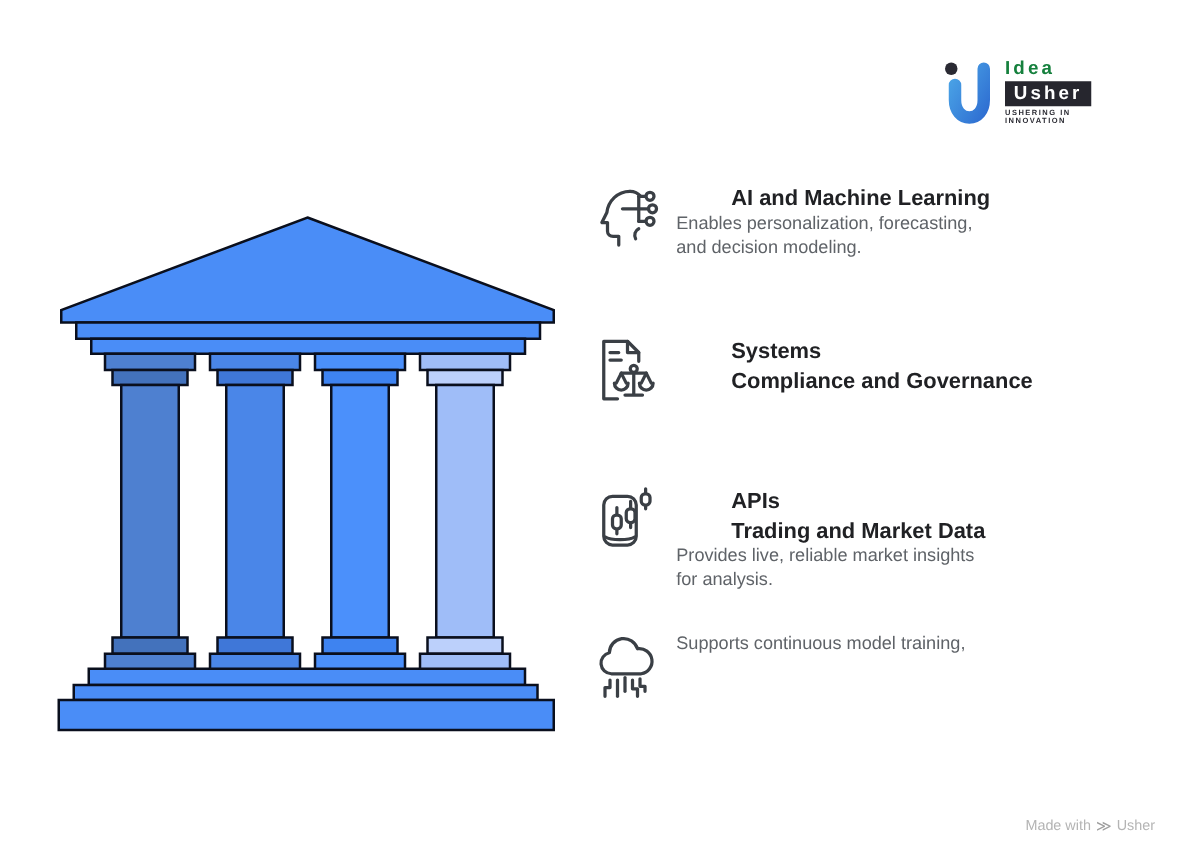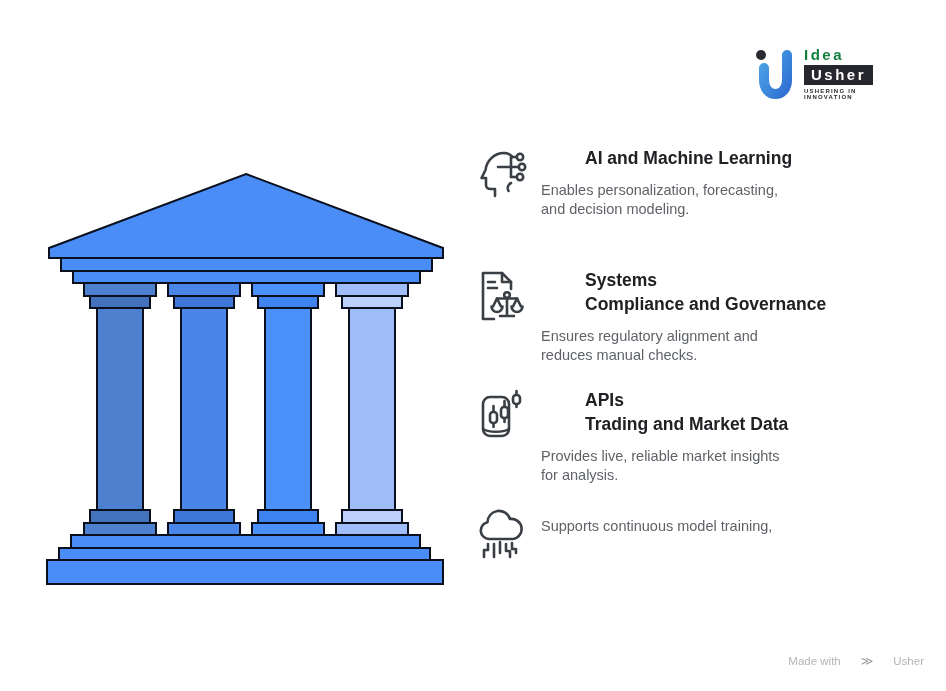--- a/index.html
+++ b/index.html
@@ -16,35 +16,35 @@
 
   
   .row { position:absolute; left:470px; width:350px; }
   .row-icon { position:absolute; left:4px; top:0; width:56px; height:58px; }
   .row-icon svg { width:56px; height:56px; }
   .ico { fill:none; stroke:#3a3f45; stroke-width:2.6; stroke-linecap:round; stroke-linejoin:round; }
   .ico-fill { fill:#ffffff; stroke:#3a3f45; stroke-width:2.6; stroke-linejoin:round; }
   .row-text { position:absolute; left:71px; top:0; }
   .sec-title { font-size:17.5px; font-weight:bold; color:#202124; line-height:24px;margin-left:44px; }
   .sec-title span { display:block; white-space:nowrap; }
-  .sec-desc { margin-top:11px; font-size:14.5px; color:#5f6368; line-height:19px; }
+  .sec-desc { margin-top:0; font-size:14.5px; color:#5f6368; line-height:19px; }
   .sec-desc span { display:block; white-space:nowrap; }
 
   
   .logo { position:absolute; left:752px; top:44px; width:140px; height:62px; }
   .logo-u { position:absolute; left:0; top:2px; }
   .logo-texts { position:absolute; left:52px; top:2px; }
   .logo-idea { font-size:15px; font-weight:bold; color:#15803d; letter-spacing:2.5px; line-height:17px; }
   .logo-usher { display:inline-block; margin-top:2px; background:#26262e; color:#ffffff;
     font-size:15px; font-weight:bold; letter-spacing:2.5px; padding:1px 7px 2px 7px; line-height:17px; }
   .logo-tagline { margin-top:3px; font-size:6px; font-weight:bold; color:#2b2b33; letter-spacing:1.2px; }
 
   
   .footer { position:absolute; top:655px; right:22px; font-size:11.5px; color:#b4b4b4;
-    display:flex; align-items:flex-start; gap:20px; text-decoration:none; }
+    display:flex; align-items:flex-start; gap:4px; text-decoration:none; }
   .napkin-glyph { font-size:12px; color:#9e9e9e; line-height:1; }
 </style>
 </head>
 <body>
 
 <div class="canvas">
 
   <svg class="temple-svg" width="420" height="425" viewBox="0 0 420 425">
 
     <g fill="#4a8df7">
@@ -126,24 +126,20 @@
         <path class="ico" d="M23 30.5 L19 38.5 M23 30.5 L27 38.5"></path>
         <path class="ico" d="M17.5 38.5 A5.5 5.5 0 0 0 28.5 38.5"></path>
         <path class="ico" d="M43 30.5 L39 38.5 M43 30.5 L47 38.5"></path>
         <path class="ico" d="M37.5 38.5 A5.5 5.5 0 0 0 48.5 38.5"></path>
       </svg>
     </div>
     <div class="row-text">
       <div class="sec-title">
         <span>Systems</span>
         <span>Compliance and Governance</span>
-      </div>
-      <div class="sec-desc">
-        <span>Ensures regulatory alignment and</span>
-        <span>reduces manual checks.</span>
       </div>
     </div>
   </div>
 
   <div class="row" style="top:388px;">
     <div class="row-icon">
       <svg viewBox="0 0 56 56">
         <rect class="ico" x="9" y="9" width="26" height="39" rx="7"></rect>
         <path class="ico" d="M10 41.5 C15 44.5 29 44.5 34 41.5"></path>
         <path class="ico" d="M19.5 18 V24 M19.5 35 V39"></path>

